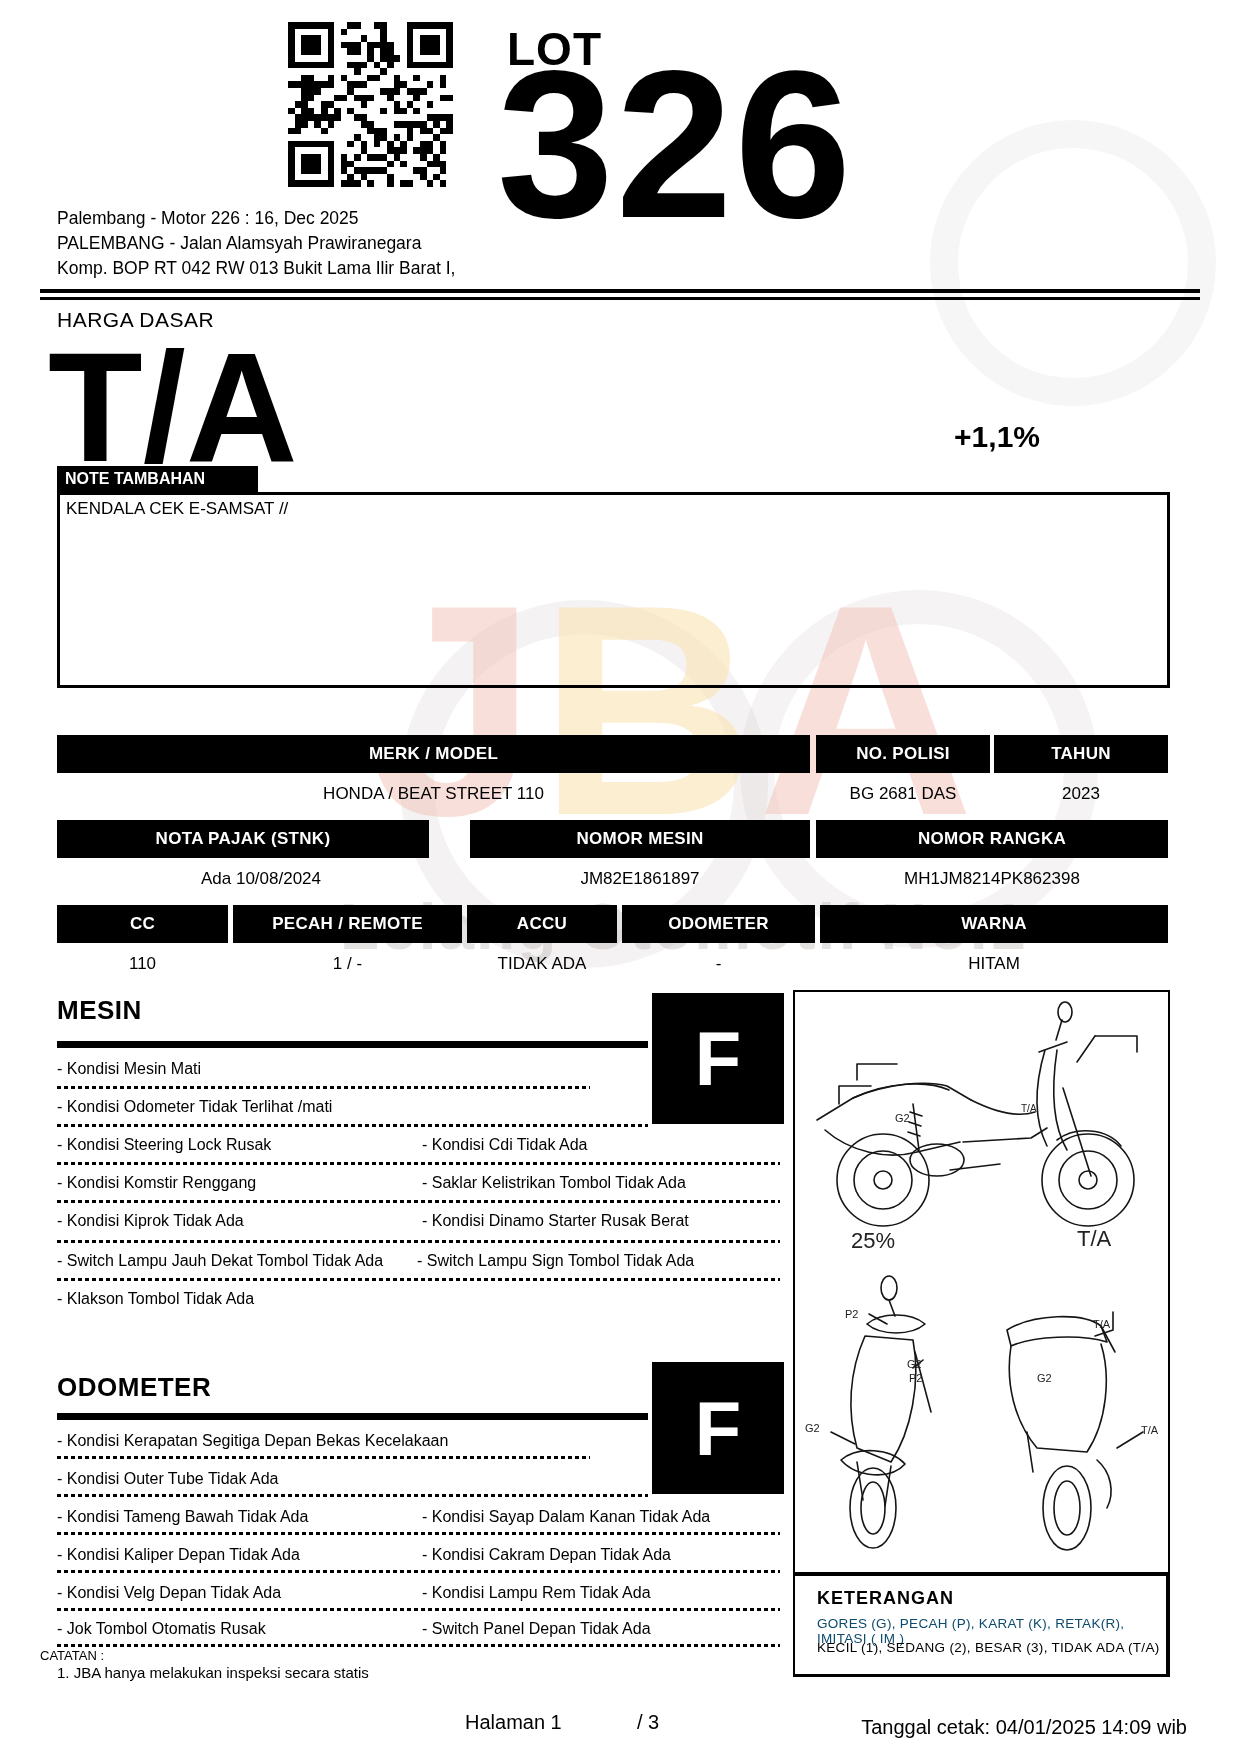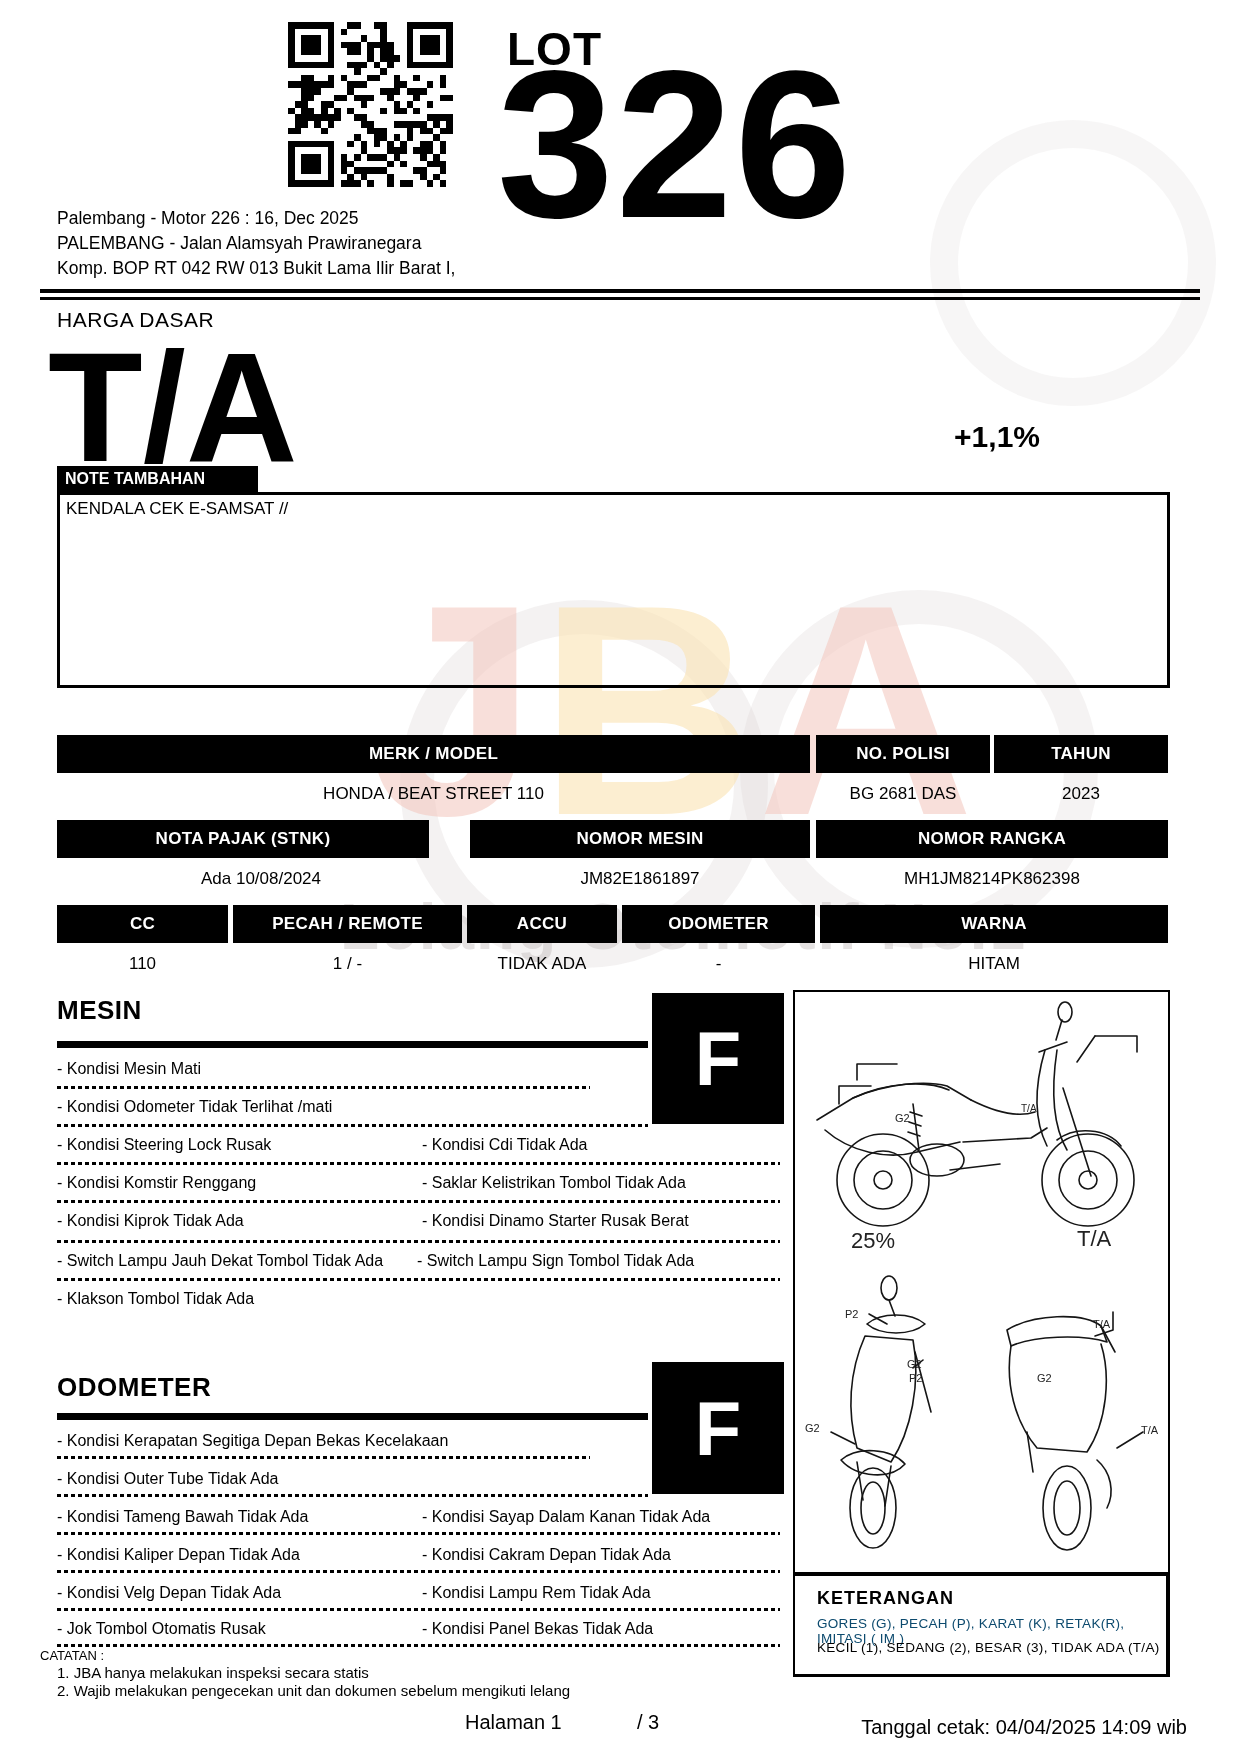--- a/index.html
+++ b/index.html
@@ -371,21 +371,21 @@
   <div class="li" style="left:57px;top:1508px;">- Kondisi Tameng Bawah Tidak Ada</div>
   <div class="li" style="left:422px;top:1508px;">- Kondisi Sayap Dalam Kanan Tidak Ada</div>
   <div class="dash" style="left:57px;top:1532px;width:723px;"></div>
   <div class="li" style="left:57px;top:1546px;">- Kondisi Kaliper Depan Tidak Ada</div>
   <div class="li" style="left:422px;top:1546px;">- Kondisi Cakram Depan Tidak Ada</div>
   <div class="dash" style="left:57px;top:1570px;width:723px;"></div>
   <div class="li" style="left:57px;top:1584px;">- Kondisi Velg Depan Tidak Ada</div>
   <div class="li" style="left:422px;top:1584px;">- Kondisi Lampu Rem Tidak Ada</div>
   <div class="dash" style="left:57px;top:1608px;width:723px;"></div>
   <div class="li" style="left:57px;top:1620px;">- Jok Tombol Otomatis Rusak</div>
-  <div class="li" style="left:422px;top:1620px;">- Kondisi Panel Bekas Tidak Ada</div>
+  <div class="li" style="left:422px;top:1620px;">- Switch Panel Depan Tidak Ada</div>
   <div class="dash" style="left:57px;top:1644px;width:723px;"></div>
 
   <div class="diagram-box" style="left:793px;top:990px;width:373px;height:580px;">
     <svg viewBox="0 0 373 580" width="373" height="580" fill="none" stroke="#151515" stroke-width="1.6" stroke-linecap="round" stroke-linejoin="round">
 
       <g>
         <circle cx="88" cy="188" r="46"></circle>
           <circle cx="88" cy="188" r="29"></circle>
           <circle cx="88" cy="188" r="9"></circle>
         <circle cx="293" cy="188" r="46"></circle>
@@ -453,19 +453,18 @@
   </div>
 
   <div class="ket-box" style="left:793px;top:1574px;width:371px;height:98px;">
     <div class="abs ket-title" style="left:22px;top:12px;">KETERANGAN</div>
     <div class="abs ket-line1" style="left:22px;top:40px;">GORES (G), PECAH (P), KARAT (K), RETAK(R), IMITASI ( IM )</div>
     <div class="abs ket-line2" style="left:22px;top:64px;">KECIL (1), SEDANG (2), BESAR (3), TIDAK ADA (T/A)</div>
   </div>
 
   <div class="abs catatan-title" style="left:40px;top:1648px;">CATATAN :</div>
   <div class="abs catatan-item" style="left:57px;top:1664px;">1. JBA hanya melakukan inspeksi secara statis</div>
-  <div class="abs catatan-item" style="left:57px;top:1682px;">2. Wajib melakukan pengecekan unit dan dokumen sebelum mengikuti lelang</div>
 
   <div class="abs footer-page" style="left:465px;top:1711px;">Halaman 1</div>
   <div class="abs footer-page" style="left:637px;top:1711px;">/ 3</div>
-  <div class="abs footer-print" style="left:787px;top:1716px;width:400px;text-align:right;">Tanggal cetak: 04/04/2025 14:09 wib</div>
+  <div class="abs footer-print" style="left:787px;top:1716px;width:400px;text-align:right;">Tanggal cetak: 04/01/2025 14:09 wib</div>
 
 </div>
 
 </body></html>

